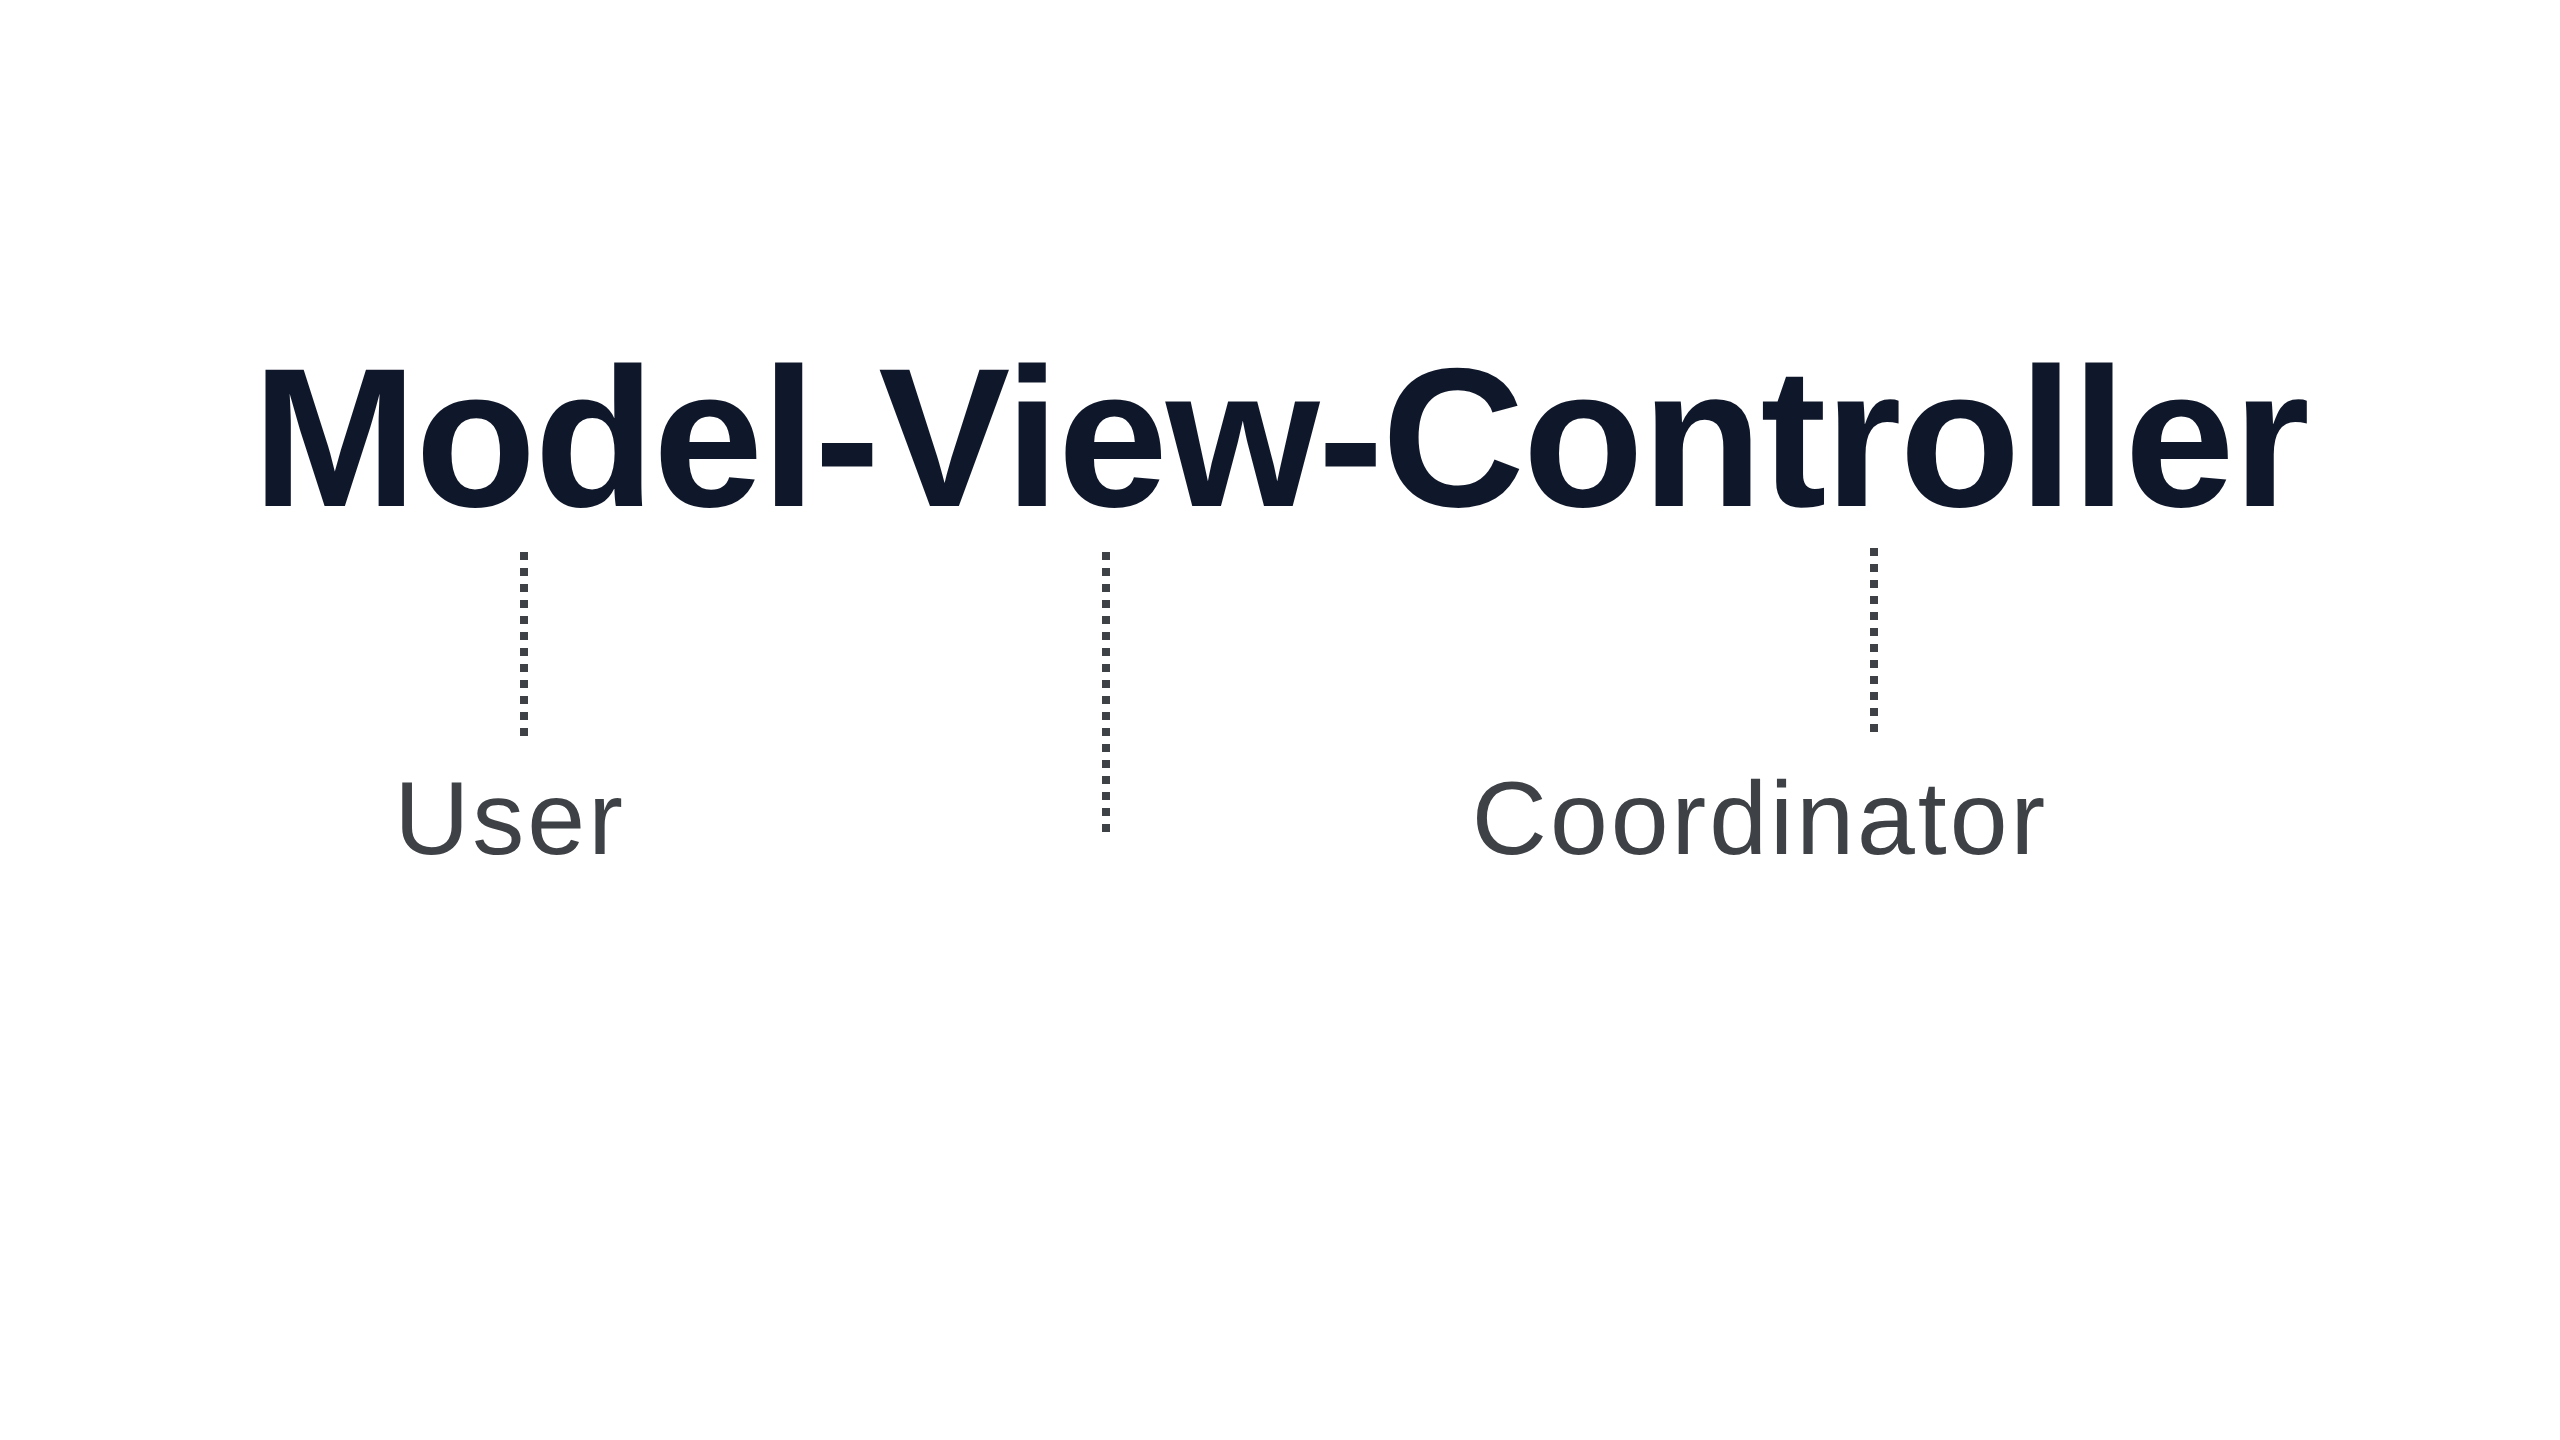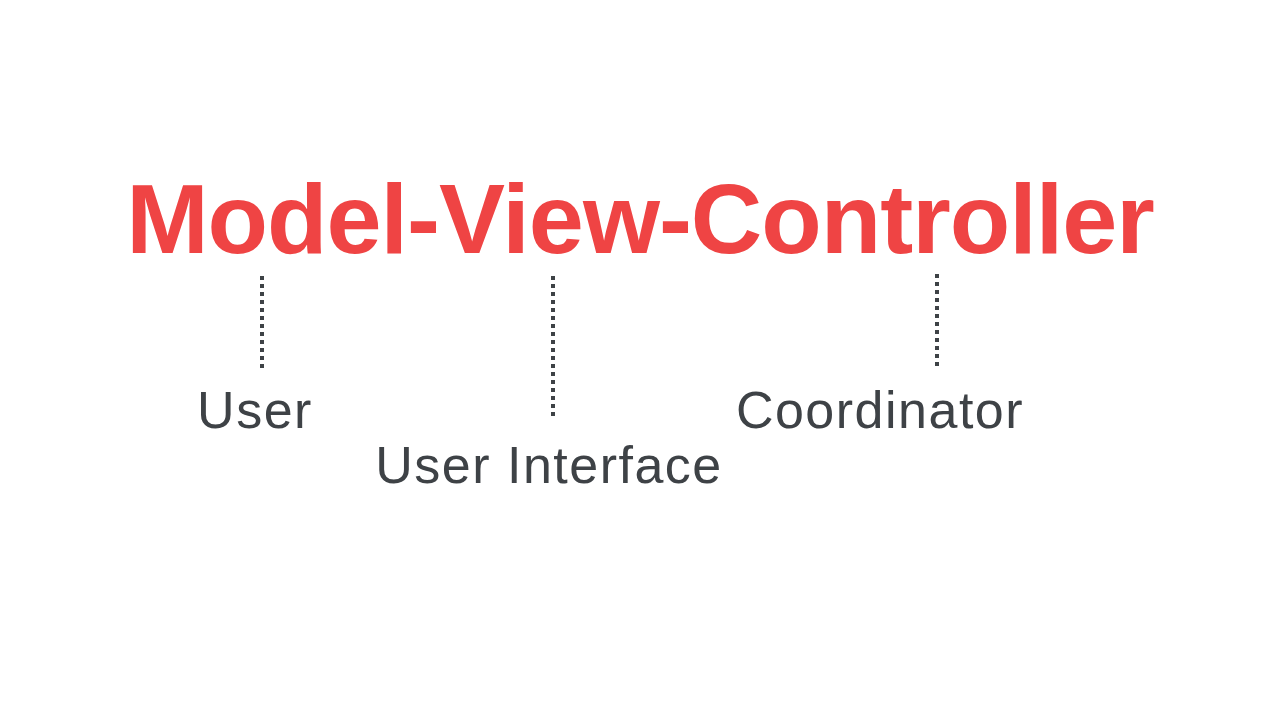--- a/index.html
+++ b/index.html
@@ -20,21 +20,21 @@
     left: 0;
     right: 0;
     top: 164px;
     height: 110px;
     line-height: 110px;
     margin: 0;
     text-align: center;
     font-size: 99px;
     font-weight: 700;
     letter-spacing: -1px;
-    color: #ef4444;
+    color: #0f172a;
     white-space: nowrap;
   }
   .connector {
     position: absolute;
     width: 4px;
     background-image: repeating-linear-gradient(
       to bottom,
       #3e4246 0px,
       #3e4246 4px,
       transparent 4px,
@@ -65,16 +65,15 @@
 
 <div class="slide">
 
   <h1 class="title">Model-View-Controller</h1>
 
   <div class="connector model"></div>
   <div class="connector view"></div>
   <div class="connector controller"></div>
 
   <p class="annotation model">User</p>
-  <p class="annotation view">User Interface</p>
   <p class="annotation controller">Coordinator</p>
 
 </div>
 
 </body></html>

